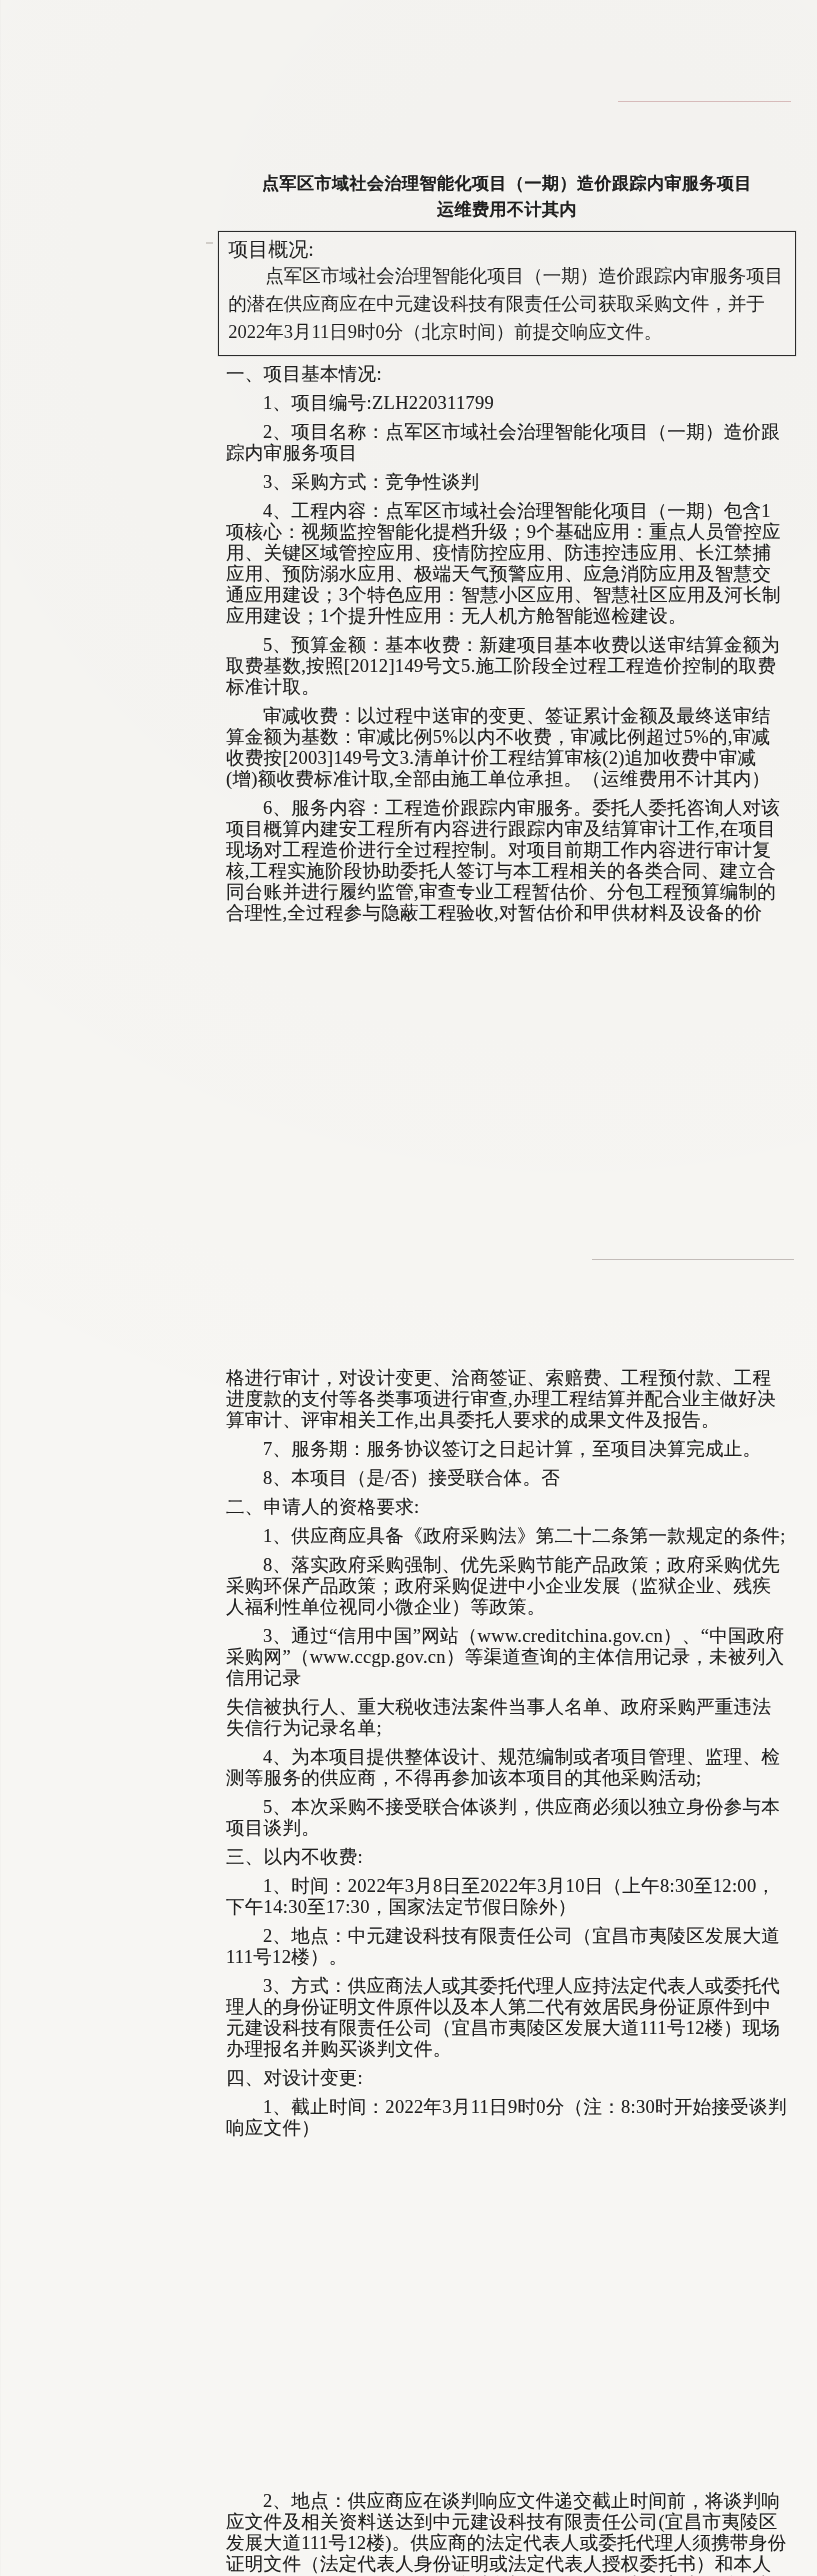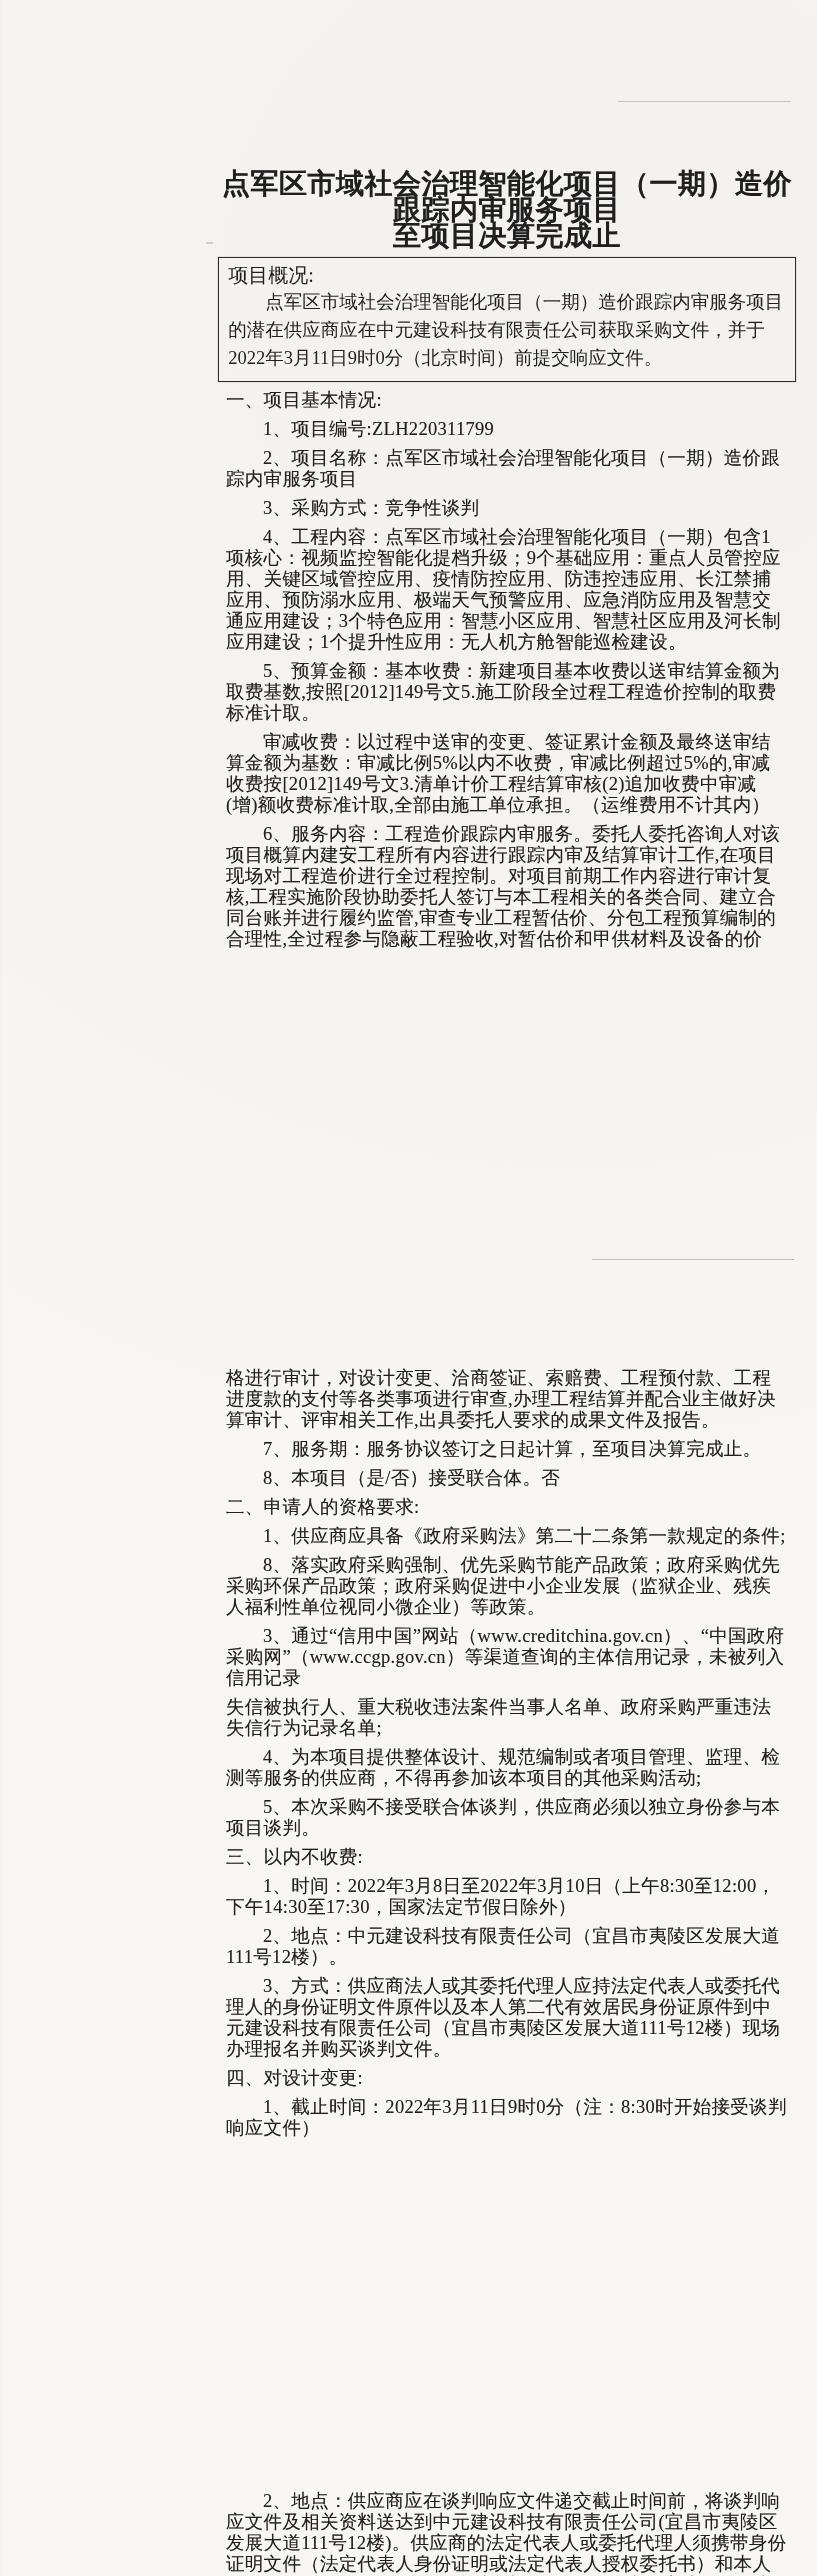--- a/index.html
+++ b/index.html
@@ -19,21 +19,21 @@
       radial-gradient(circle at 70% 8%, rgba(0,0,0,0.02), transparent 40%);
     pointer-events:none;
   }
   .page{position:absolute;left:218px;width:578px;}
   .page-1{top:171px;}
   .page-2{top:1360px;}
   .page-3{top:2483px;}
 
   .doc-title{
     text-align:center;font-weight:700;
-    font-size:28px;line-height:26px;
+    font-size:17px;line-height:26px;
     letter-spacing:0.5px;
     text-shadow:0 0 0.5px rgba(20,20,20,.45);
   }
   .overview-box{
     margin-top:8.2px;
     border:1.5px solid #2b2b2b;
     padding:5.2px 11.3px 8.2px 9.3px;
     box-shadow:0 0 0 0.5px rgba(40,40,40,.15);
   }
   .overview-label{font-size:20px;line-height:24px;}
@@ -59,37 +59,37 @@
 
 <div class="canvas">
 
   <div class="artifact artifact-1"></div>
   <div class="artifact artifact-2"></div>
   <div class="artifact artifact-3"></div>
 
   <div class="page page-1">
     <div class="doc-title">
       <div>点军区市域社会治理智能化项目（一期）造价跟踪内审服务项目</div>
-      <div>至项目决算完成止</div>
+      <div>运维费用不计其内</div>
     </div>
 
     <div class="overview-box">
       <div class="overview-label">项目概况:</div>
       <p class="overview-text">点军区市域社会治理智能化项目（一期）造价跟踪内审服务项目的潜在供应商应在中元建设科技有限责任公司获取采购文件，并于2022年3月11日9时0分（北京时间）前提交响应文件。</p>
     </div>
 
     <div class="blocks">
 
     <p class="line h">一、项目基本情况:</p>
         <p class="line p">1、项目编号:ZLH220311799</p>
         <p class="line p">2、项目名称：点军区市域社会治理智能化项目（一期）造价跟踪内审服务项目</p>
         <p class="line p">3、采购方式：竞争性谈判</p>
         <p class="line p">4、工程内容：点军区市域社会治理智能化项目（一期）包含1项核心：视频监控智能化提档升级；9个基础应用：重点人员管控应用、关键区域管控应用、疫情防控应用、防违控违应用、长江禁捕应用、预防溺水应用、极端天气预警应用、应急消防应用及智慧交通应用建设；3个特色应用：智慧小区应用、智慧社区应用及河长制应用建设；1个提升性应用：无人机方舱智能巡检建设。</p>
         <p class="line p">5、预算金额：基本收费：新建项目基本收费以送审结算金额为取费基数,按照[2012]149号文5.施工阶段全过程工程造价控制的取费标准计取。</p>
-        <p class="line p">审减收费：以过程中送审的变更、签证累计金额及最终送审结算金额为基数：审减比例5%以内不收费，审减比例超过5%的,审减收费按[2012]149号文3.清单计价工程结算审核(2)追加收费中审减(增)额收费标准计取,全部由施工单位承担。（运维费用不计其内）</p>
+        <p class="line p">审减收费：以过程中送审的变更、签证累计金额及最终送审结算金额为基数：审减比例5%以内不收费，审减比例超过5%的,审减收费按[2003]149号文3.清单计价工程结算审核(2)追加收费中审减(增)额收费标准计取,全部由施工单位承担。（运维费用不计其内）</p>
         <p class="line p">6、服务内容：工程造价跟踪内审服务。委托人委托咨询人对该项目概算内建安工程所有内容进行跟踪内审及结算审计工作,在项目现场对工程造价进行全过程控制。对项目前期工作内容进行审计复核,工程实施阶段协助委托人签订与本工程相关的各类合同、建立合同台账并进行履约监管,审查专业工程暂估价、分包工程预算编制的合理性,全过程参与隐蔽工程验收,对暂估价和甲供材料及设备的价</p>
       </div>
   </div>
 
   <div class="page page-2">
     <div class="blocks" style="margin-top:0">
 
     <p class="line cont">格进行审计，对设计变更、洽商签证、索赔费、工程预付款、工程进度款的支付等各类事项进行审查,办理工程结算并配合业主做好决算审计、评审相关工作,出具委托人要求的成果文件及报告。</p>
         <p class="line p">7、服务期：服务协议签订之日起计算，至项目决算完成止。</p>
         <p class="line p">8、本项目（是/否）接受联合体。否</p>

